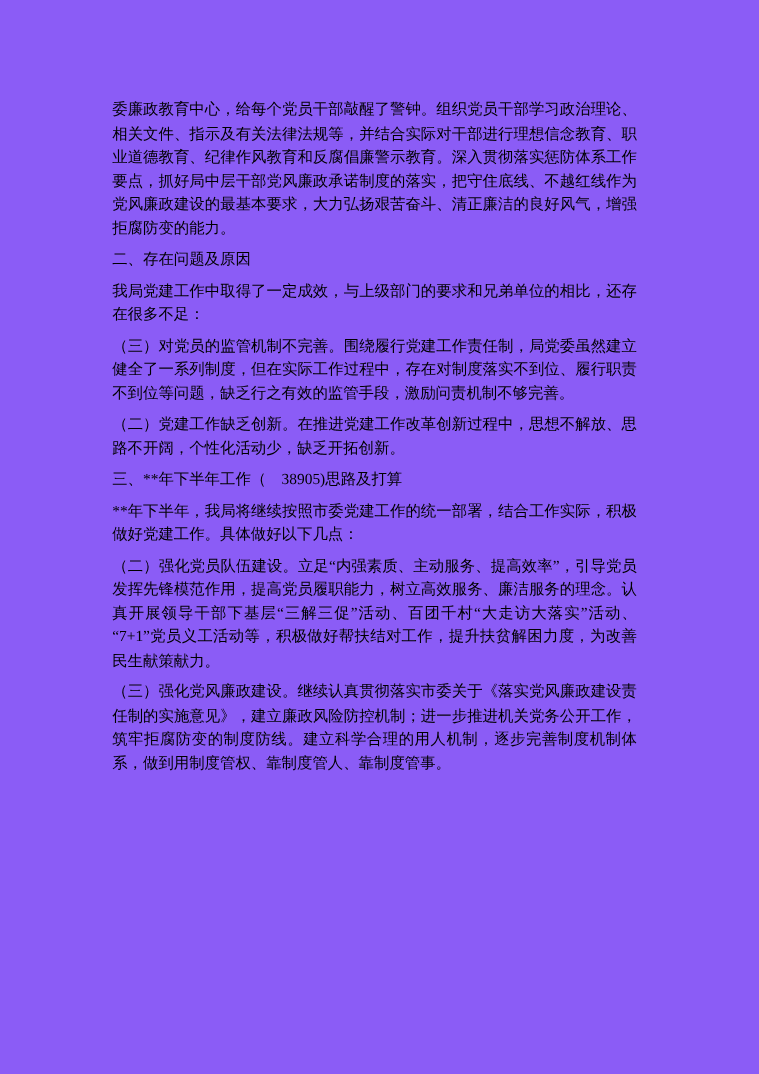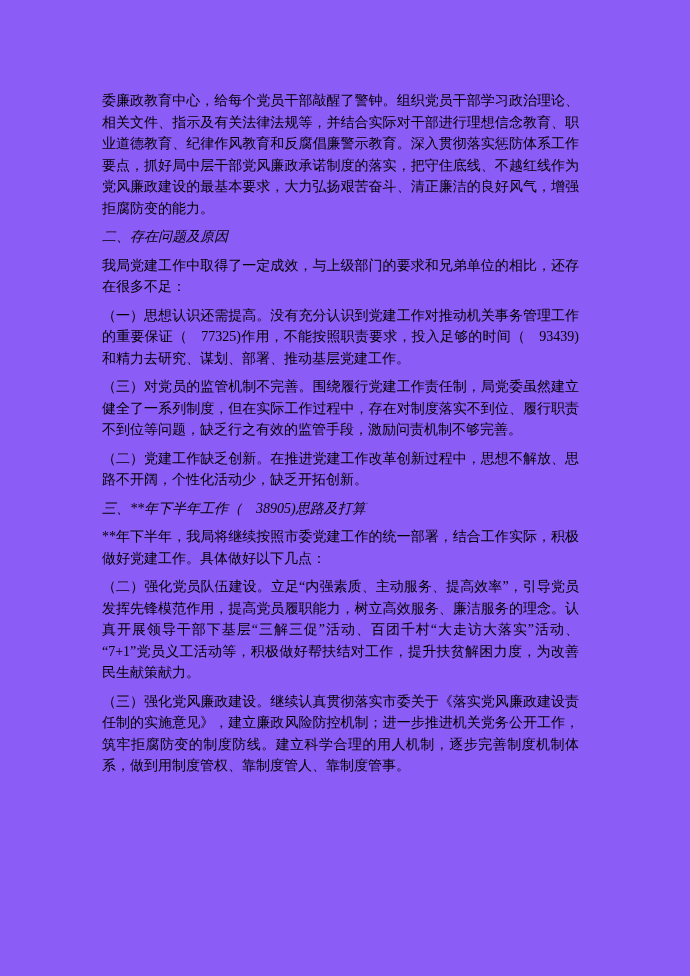--- a/index.html
+++ b/index.html
@@ -27,32 +27,30 @@
     margin: 0 0 7px 0;
     font-size: 14px;
     line-height: 21.5px;
     text-align: justify;
     white-space: pre-line;
     word-break: break-word;
   }
   .heading {
     
     font-weight: normal;
-    font-style: italic;
   }
 </style>
 </head>
 <body>
 
 <div class="page">
   <main class="doc">
     <p class="para">委廉政教育中心，给每个党员干部敲醒了警钟。组织党员干部学习政治理论、相关文件、指示及有关法律法规等，并结合实际对干部进行理想信念教育、职业道德教育、纪律作风教育和反腐倡廉警示教育。深入贯彻落实惩防体系工作要点，抓好局中层干部党风廉政承诺制度的落实，把守住底线、不越红线作为党风廉政建设的最基本要求，大力弘扬艰苦奋斗、清正廉洁的良好风气，增强拒腐防变的能力。</p>
     <p class="para heading">二、存在问题及原因</p>
     <p class="para">我局党建工作中取得了一定成效，与上级部门的要求和兄弟单位的相比，还存在很多不足：</p>
-    <p class="para">（一）思想认识还需提高。没有充分认识到党建工作对推动机关事务管理工作的重要保证（　77325)作用，不能按照职责要求，投入足够的时间（　93439)和精力去研究、谋划、部署、推动基层党建工作。</p>
     <p class="para">（三）对党员的监管机制不完善。围绕履行党建工作责任制，局党委虽然建立健全了一系列制度，但在实际工作过程中，存在对制度落实不到位、履行职责不到位等问题，缺乏行之有效的监管手段，激励问责机制不够完善。</p>
     <p class="para">（二）党建工作缺乏创新。在推进党建工作改革创新过程中，思想不解放、思路不开阔，个性化活动少，缺乏开拓创新。</p>
     <p class="para heading">三、**年下半年工作（　38905)思路及打算</p>
     <p class="para">**年下半年，我局将继续按照市委党建工作的统一部署，结合工作实际，积极做好党建工作。具体做好以下几点：</p>
     <p class="para">（二）强化党员队伍建设。立足“内强素质、主动服务、提高效率”，引导党员发挥先锋模范作用，提高党员履职能力，树立高效服务、廉洁服务的理念。认真开展领导干部下基层“三解三促”活动、百团千村“大走访大落实”活动、“7+1”党员义工活动等，积极做好帮扶结对工作，提升扶贫解困力度，为改善民生献策献力。</p>
     <p class="para">（三）强化党风廉政建设。继续认真贯彻落实市委关于《落实党风廉政建设责任制的实施意见》，建立廉政风险防控机制；进一步推进机关党务公开工作，筑牢拒腐防变的制度防线。建立科学合理的用人机制，逐步完善制度机制体系，做到用制度管权、靠制度管人、靠制度管事。</p>
   </main>
 </div>
 
 </body></html>

